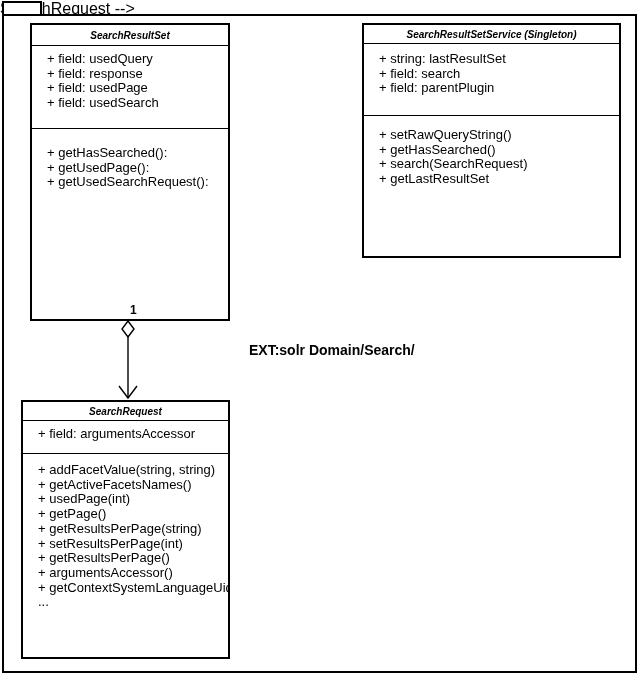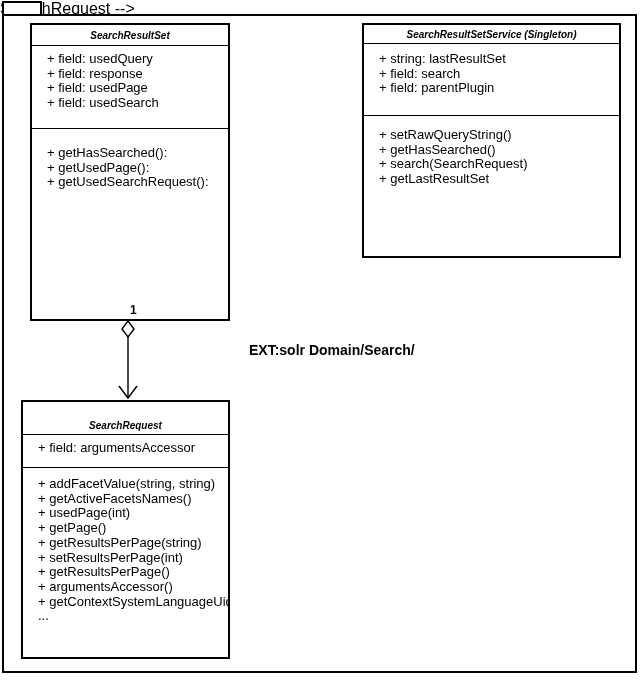--- a/index.html
+++ b/index.html
@@ -63,21 +63,21 @@
   #class-searchresultset .fields ul { padding-top: 6px; }
   #class-searchresultset .methods ul { padding-top: 17px; }
 
   #class-service { left: 362px; top: 23px; width: 259px; height: 235px; }
   #class-service .title { height: 18px; }
   #class-service .fields { height: 72px; }
   #class-service .fields ul { padding-top: 8px; }
   #class-service .methods ul { padding-top: 12px; }
 
   #class-searchrequest { left: 21px; top: 400px; width: 209px; height: 259px; }
-  #class-searchrequest .title { height: 18px; margin-top: 14px; }
+  #class-searchrequest .title { height: 18px; }
   #class-searchrequest .fields { height: 33px; }
   #class-searchrequest .fields ul { padding-top: 6px; }
   #class-searchrequest .methods ul { padding-top: 9px; }
 
   .multiplicity-label {
     position: absolute;
     left: 130px; top: 304px;
     font-size: 12px;
     font-weight: bold;
     line-height: 13px;

